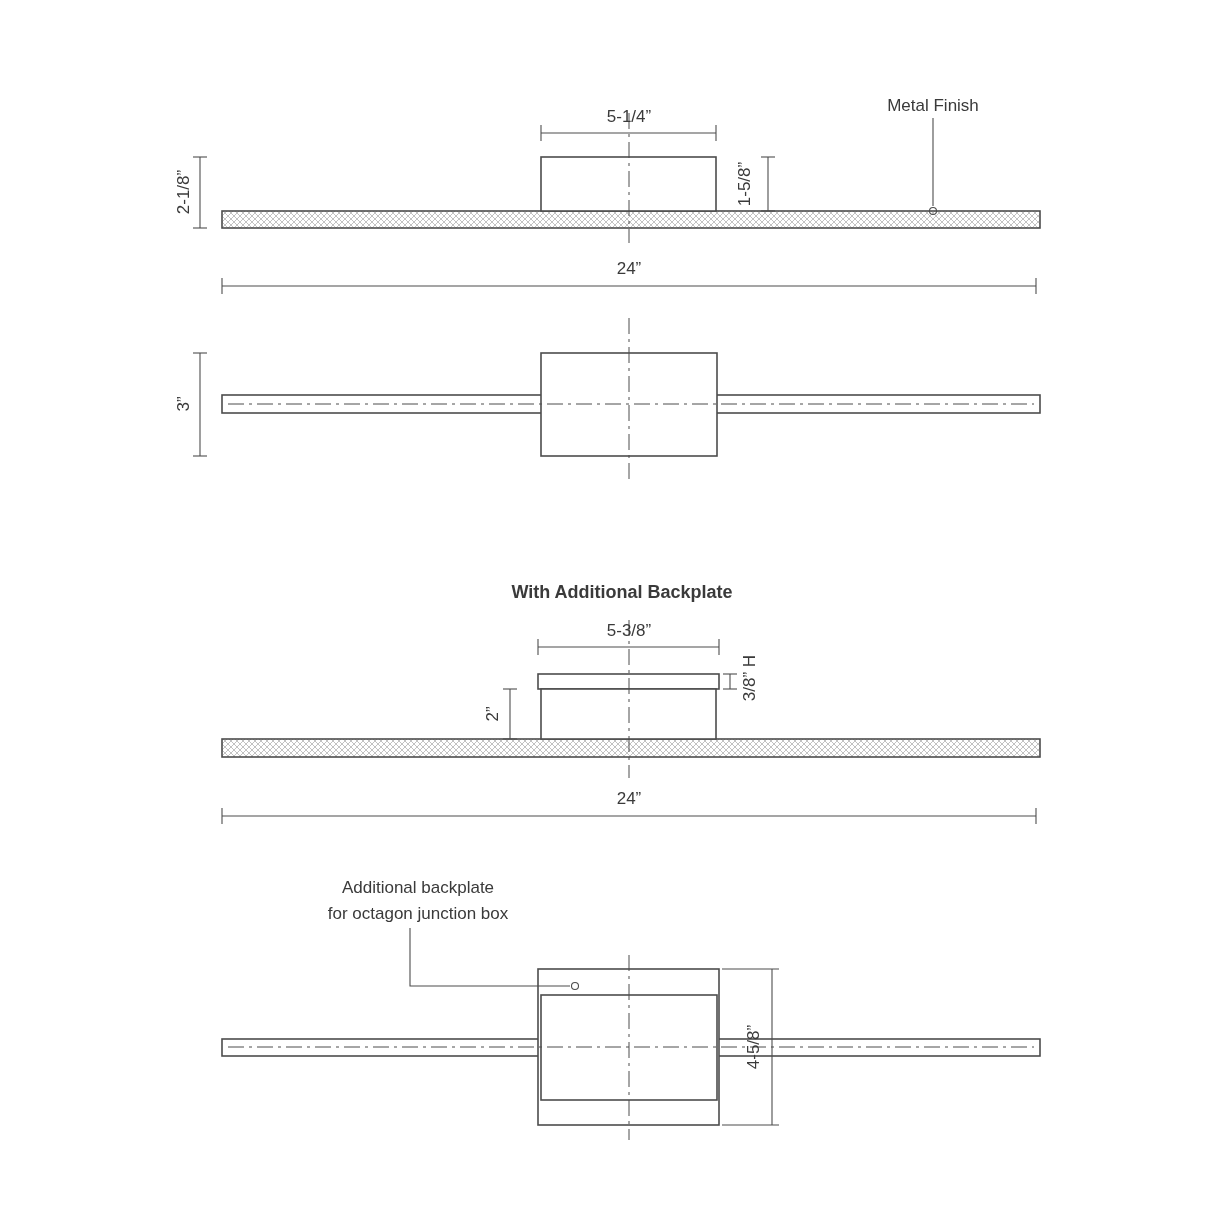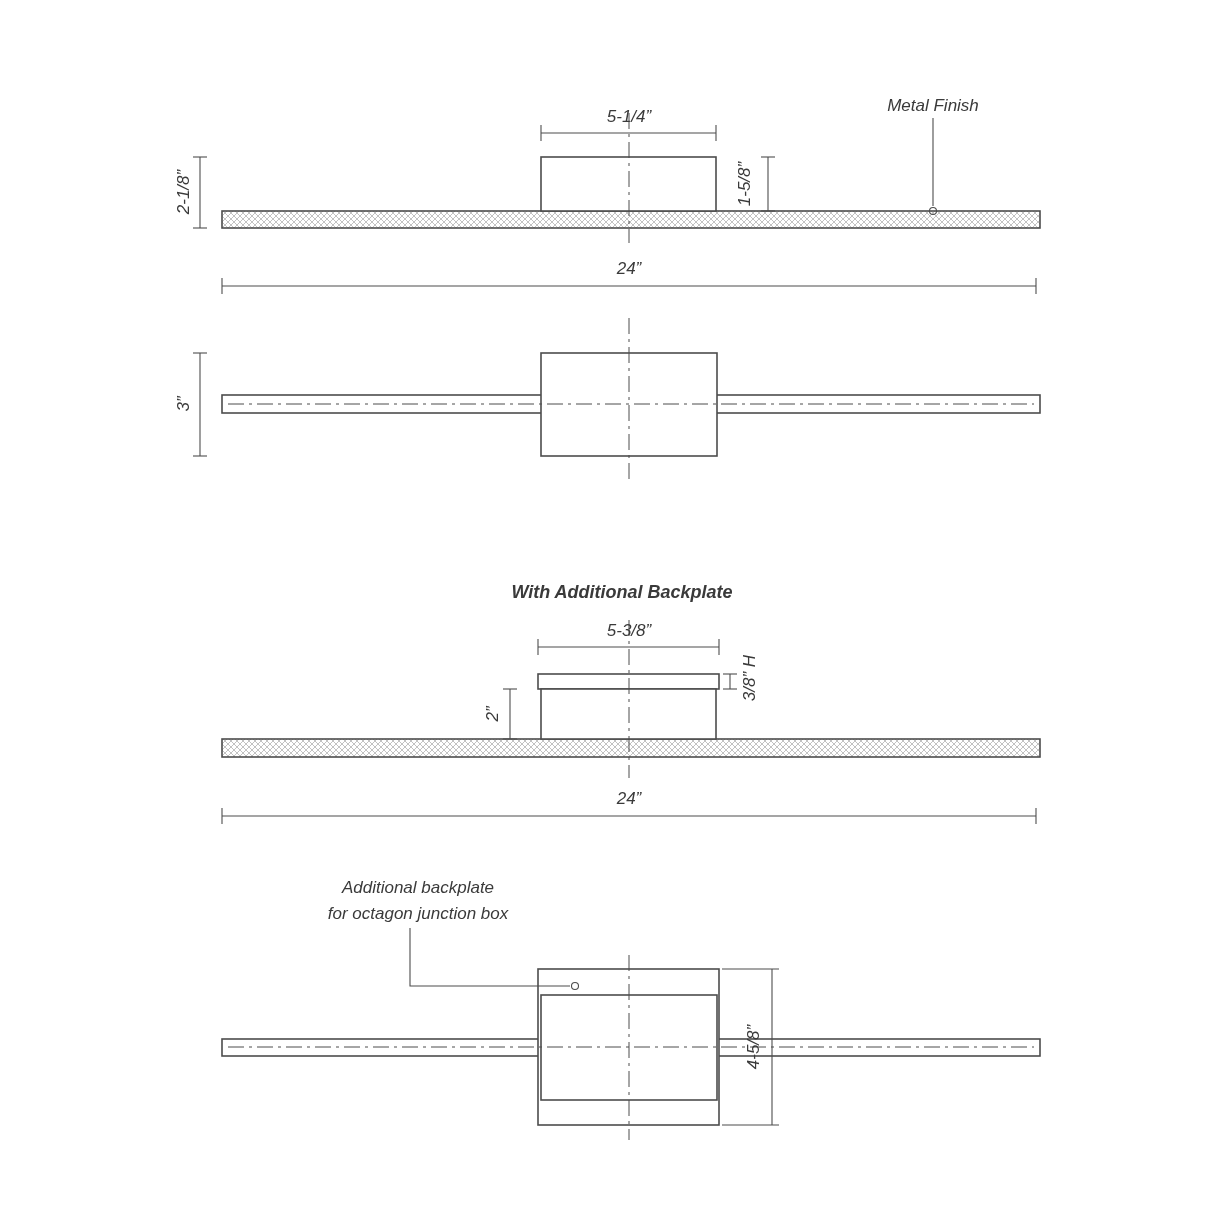--- a/index.html
+++ b/index.html
@@ -11,21 +11,20 @@
   html, body {
     margin: 0;
     padding: 0;
     background: var(--bg);
   }
   .canvas {
     width: 1072px;
     height: 1214px;
     background: var(--bg);
     position: relative;
-    font-style: italic;
   }
   svg { display: block; }
   text {
     font-family: "Liberation Sans", sans-serif;
     font-size: 17px;
     fill: var(--text);
   }
   .mid { text-anchor: middle; }
   .title-text {
     font-size: 18px;

